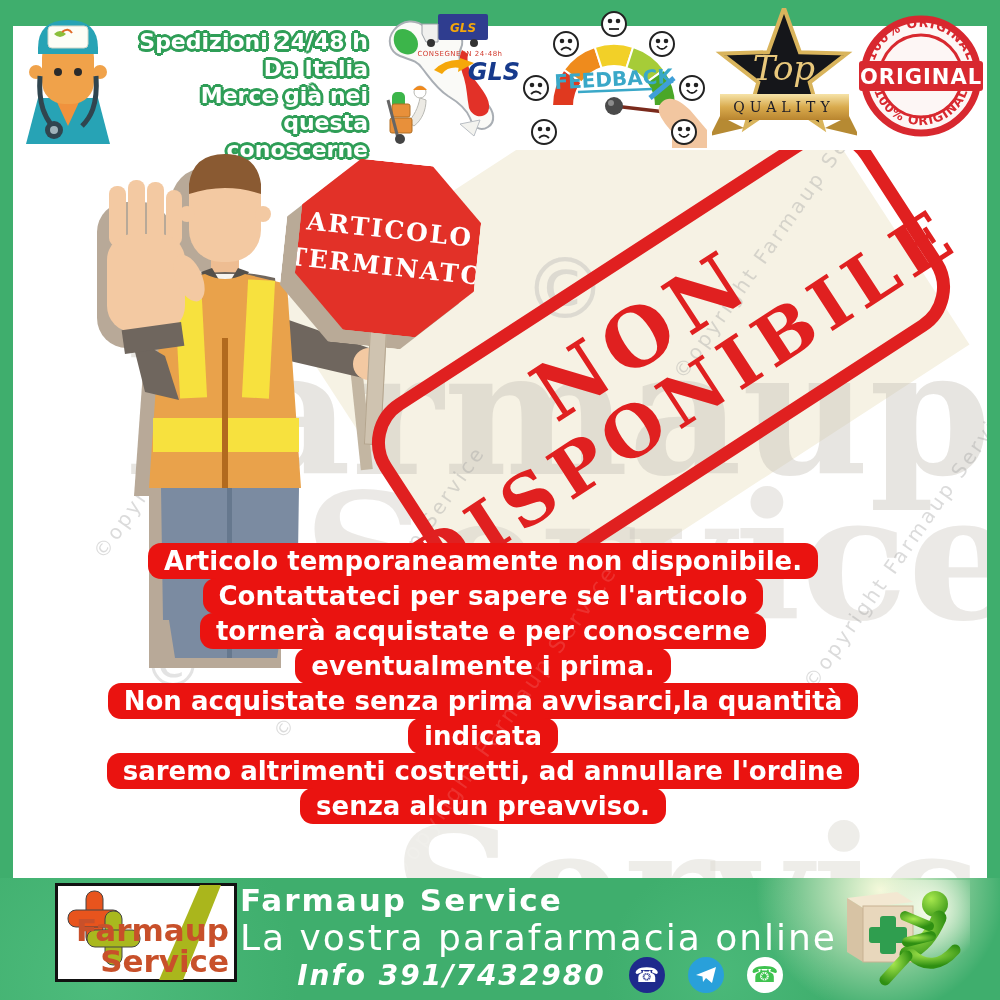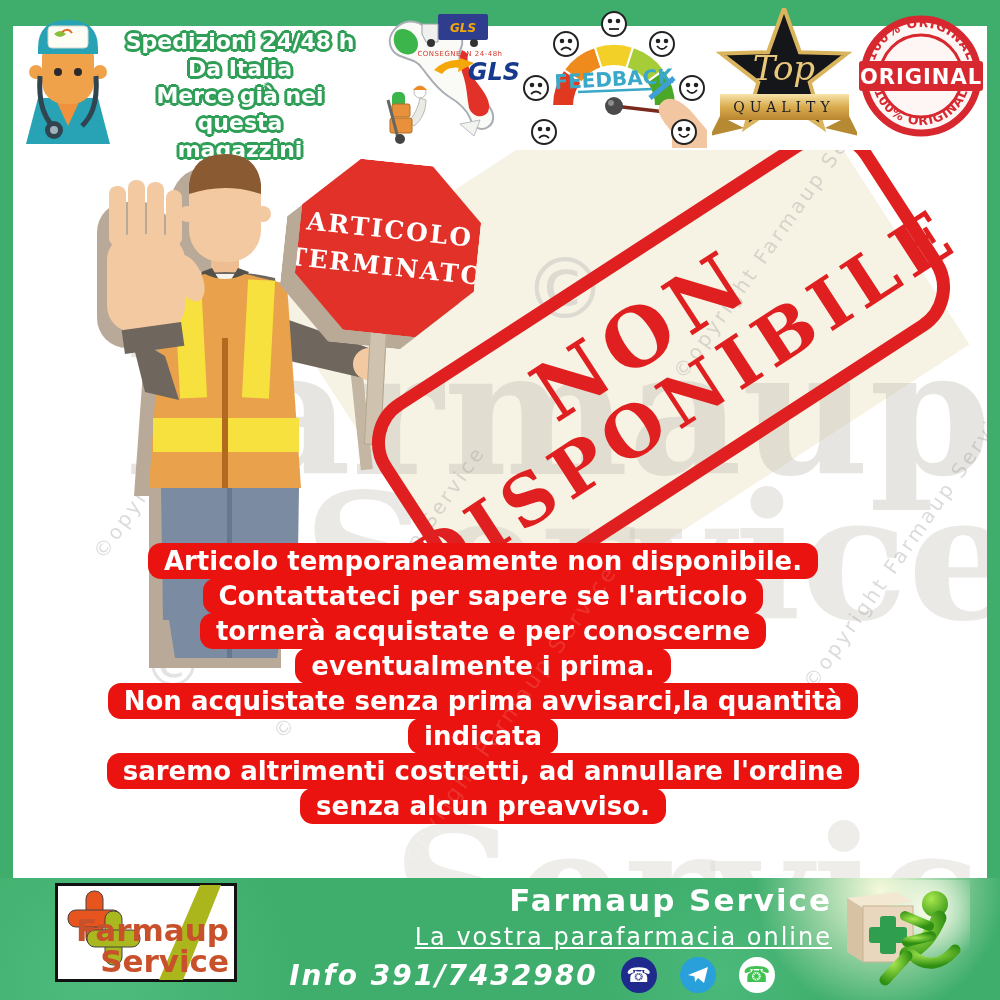--- a/index.html
+++ b/index.html
@@ -2,21 +2,21 @@
 <html><head>
 <meta charset="utf-8">
 <style>
   html,body{margin:0;padding:0;background:#666;}
   #canvas{position:relative;width:1000px;height:1000px;background:#3fae6d;overflow:hidden;
           font-family:"DejaVu Sans","Liberation Sans",sans-serif;}
   .abs{position:absolute;}
   
   #panel{left:13px;top:26px;width:974px;height:852px;background:#ffffff;}
   
-  .ship-text{left:112px;top:28px;width:256px;text-align:center;font-weight:bold;font-size:22px;line-height:27px;color:#fff;
+  .ship-text{left:112px;top:28px;width:256px;text-align:right;font-weight:bold;font-size:22px;line-height:27px;color:#fff;
     text-shadow:-2px -2px 0 #2f9e57,2px -2px 0 #2f9e57,-2px 2px 0 #2f9e57,2px 2px 0 #2f9e57,
                  0 -3px 0 #2f9e57,0 3px 0 #2f9e57,-3px 0 0 #2f9e57,3px 0 0 #2f9e57;}
   
   #main-area{left:13px;top:150px;width:974px;height:728px;overflow:hidden;}
   .sheet{left:330px;top:-30px;width:560px;height:410px;background:#f6f2e4;transform:rotate(-33deg);z-index:2;}
   .wm-big{font-family:"DejaVu Serif","Liberation Serif",serif;font-weight:bold;color:rgba(195,190,180,0.40);z-index:3;white-space:nowrap;}
   .wm-diag{font-size:20px;letter-spacing:3px;color:rgba(160,160,160,0.38);transform:rotate(-55deg);z-index:3;white-space:nowrap;}
   .wm-copy-sym{font-size:84px;color:rgba(175,175,175,0.35);z-index:3;}
   #worker-svg{z-index:4;}
   .sign-shadow{left:270px;top:24px;width:180px;height:172px;background:#b9aa97;z-index:4;
@@ -35,23 +35,23 @@
   .notice{left:70px;top:394px;width:800px;z-index:7;text-align:center;}
   .notice .chip{display:table;margin:-1px auto 0 auto;background:#ea1310;color:#fff;font-weight:bold;font-size:26px;
     line-height:34px;padding:1px 16px;border-radius:13px;white-space:nowrap;}
   .wm-over{z-index:8;color:rgba(255,255,255,0.13);font-size:22px;letter-spacing:3px;transform:rotate(-55deg);white-space:nowrap;}
   
   #footer{left:0;top:878px;width:1000px;height:122px;z-index:9;
     background:radial-gradient(circle at 88% 10%,rgba(255,253,225,0.95) 0%,rgba(255,253,225,0) 14%),
                radial-gradient(circle at 10% 85%,rgba(92,201,139,0.5) 0%,rgba(92,201,139,0) 22%),
                radial-gradient(circle at 72% 80%,rgba(92,201,139,0.4) 0%,rgba(92,201,139,0) 16%),
                #3fae6d;}
-  .f-center{left:232px;top:882px;width:600px;text-align:right;color:#fff;z-index:10;}
+  .f-center{left:240px;top:882px;width:600px;text-align:left;color:#fff;z-index:10;}
   .f-title{font-size:31px;font-weight:bold;letter-spacing:2px;line-height:36px;}
-  .f-sub{font-size:24px;letter-spacing:2px;line-height:39px;text-decoration:underline;}
+  .f-sub{font-size:36px;letter-spacing:2px;line-height:39px;}
   .f-info-row{display:flex;align-items:center;justify-content:center;gap:23px;margin-top:0;font-style:italic;}
   .f-info{font-size:28px;font-weight:bold;letter-spacing:2px;}
   .icon-circle{width:36px;height:36px;border-radius:50%;display:flex;align-items:center;justify-content:center;}
 </style>
 </head>
 <body>
 
 <div id="canvas">
 
   <div class="abs" id="panel"></div>
@@ -72,21 +72,21 @@
     <path d="M22,62 C20,92 28,104 34,112" fill="none" stroke="#30454f" stroke-width="5"></path>
     <path d="M78,62 C80,92 72,104 64,112" fill="none" stroke="#30454f" stroke-width="5"></path>
     <circle cx="36" cy="116" r="9" fill="#30454f"></circle>
     <circle cx="36" cy="116" r="4" fill="#9fb3ba"></circle>
   </svg>
 
   <div class="abs ship-text">
     <div>Spedizioni 24/48 h</div>
     <div>Da Italia</div>
     <div>Merce già nei questa</div>
-    <div>magazzini</div>
+    <div>conoscerne</div>
   </div>
 
   <svg class="abs" style="left:368px;top:8px;" width="167" height="140" viewBox="0 0 167 140">
     <path d="M58,20 C48,10 34,12 26,22 C18,32 22,44 32,48 C42,52 48,52 54,60 C62,70 68,80 80,88
              C90,94 98,100 102,110 C105,119 112,124 120,119 C128,114 126,103 119,96
              C108,86 101,79 97,68 C93,57 89,49 93,40 C97,31 91,22 82,19 C73,16 66,26 58,20 Z" fill="#fafaf7" stroke="#a9aeb4" stroke-width="2"></path>
     <path d="M30,22 C24,26 24,38 32,44 C40,49 50,46 50,36 C50,26 38,18 30,22 Z" fill="#3cb54a"></path>
     <rect x="24" y="84" width="13" height="24" rx="5" fill="#3cb54a"></rect>
     <path d="M96,70 C92,58 90,50 94,42 L100,46 C98,56 102,66 110,76 C117,85 124,95 120,104
              C114,112 104,108 101,100 C99,90 99,80 96,70 Z" fill="#e23128"></path>

